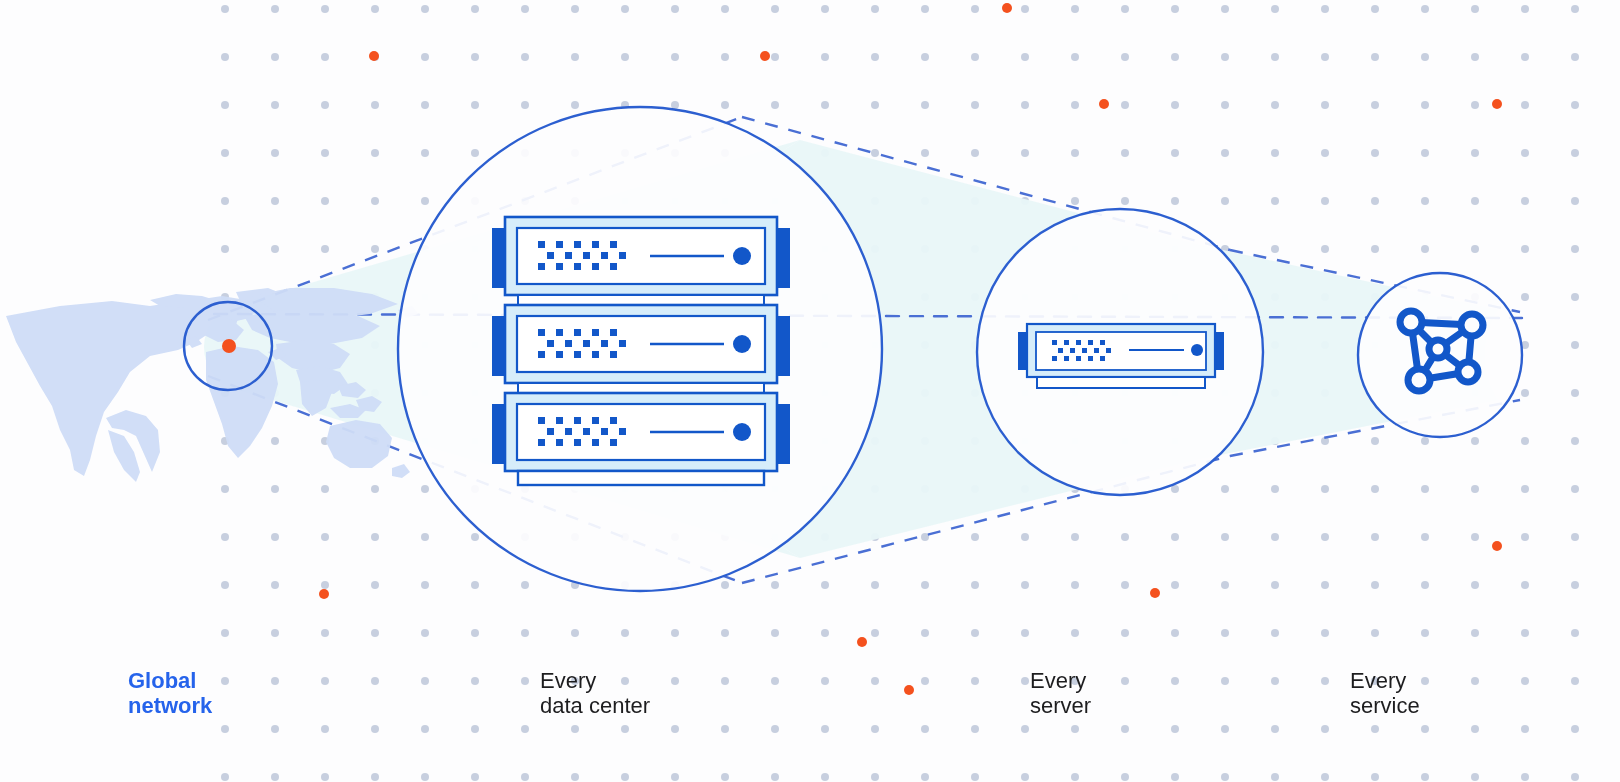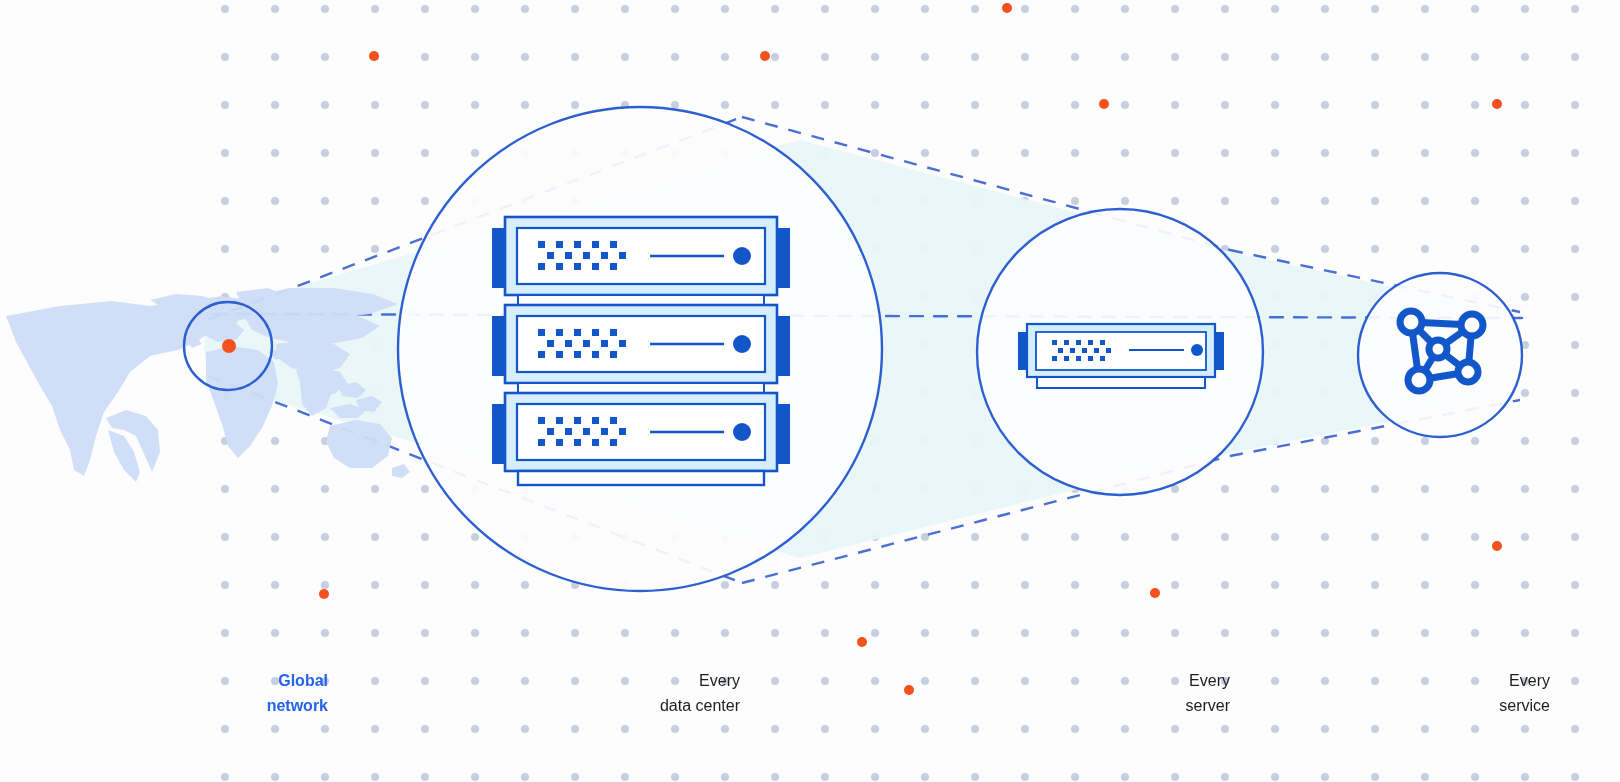--- a/index.html
+++ b/index.html
@@ -7,22 +7,22 @@
   body{
     width:1620px;height:782px;
     background:#fdfdfe;
     font-family:"Liberation Sans","DejaVu Sans",sans-serif;
     overflow:hidden;
   }
   #stage{position:relative;width:1620px;height:782px;}
   #scene{position:absolute;inset:0;width:1620px;height:782px;display:block;}
   .lbl{
     position:absolute;
-    text-align:right;
-    font-size:16px;
+    text-align:left;
+    font-size:22px;
     line-height:25px;
     color:#1d1d1f;
     white-space:pre-line;
     user-select:none;
   }
   .lbl.accent{color:#2563eb;font-weight:700;}
   #lbl-global{left:128px;top:668px;width:200px;}
   #lbl-dc{left:540px;top:668px;width:200px;}
   #lbl-server{left:1030px;top:668px;width:200px;}
   #lbl-service{left:1350px;top:668px;width:200px;}

